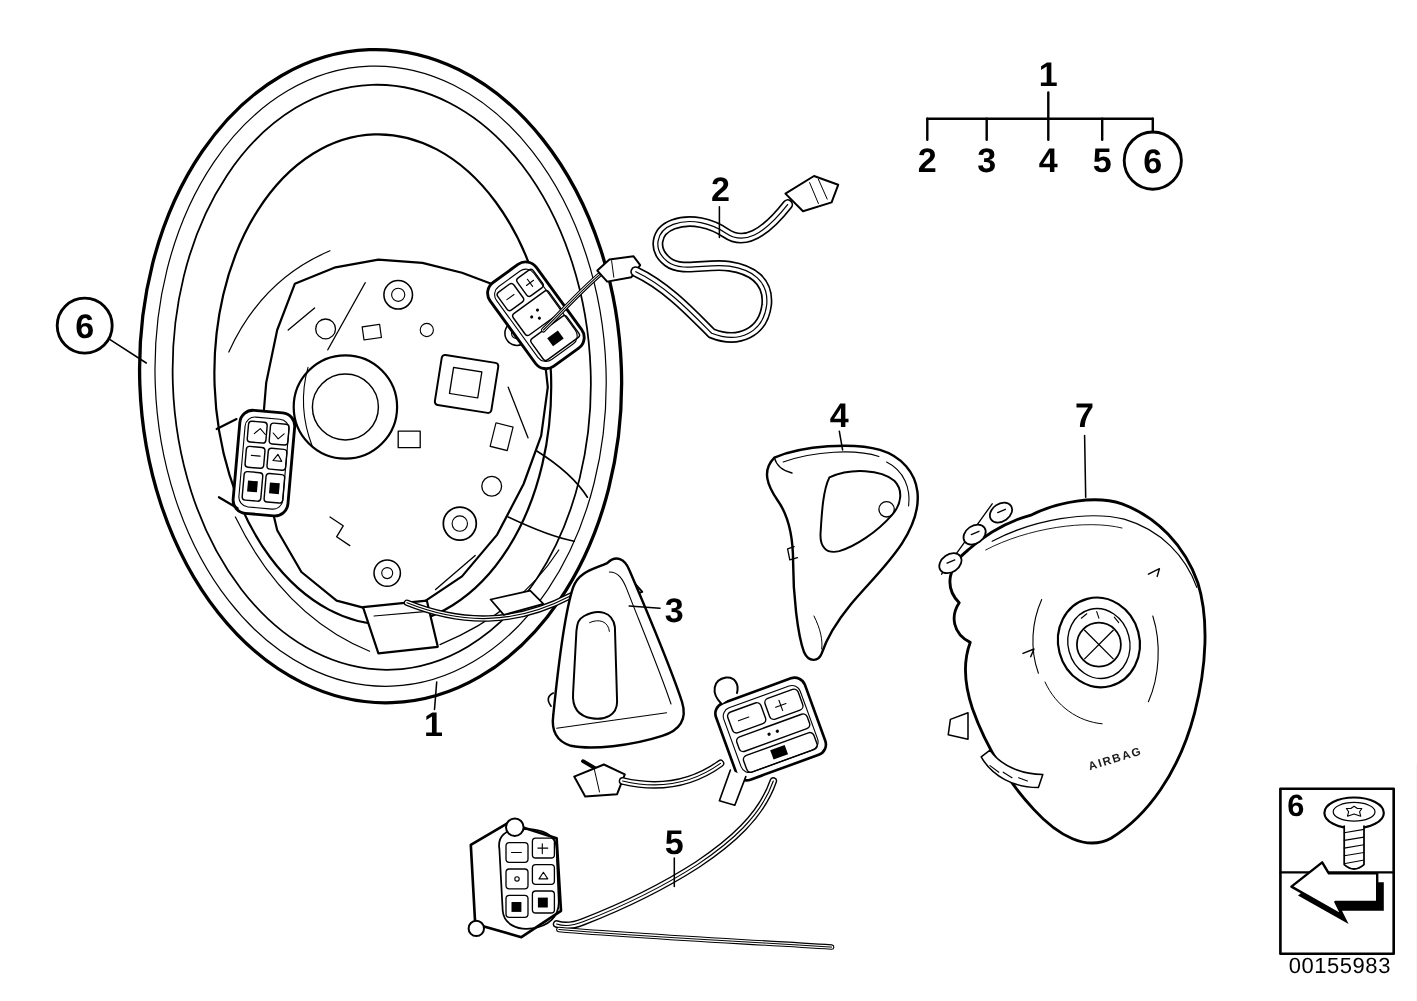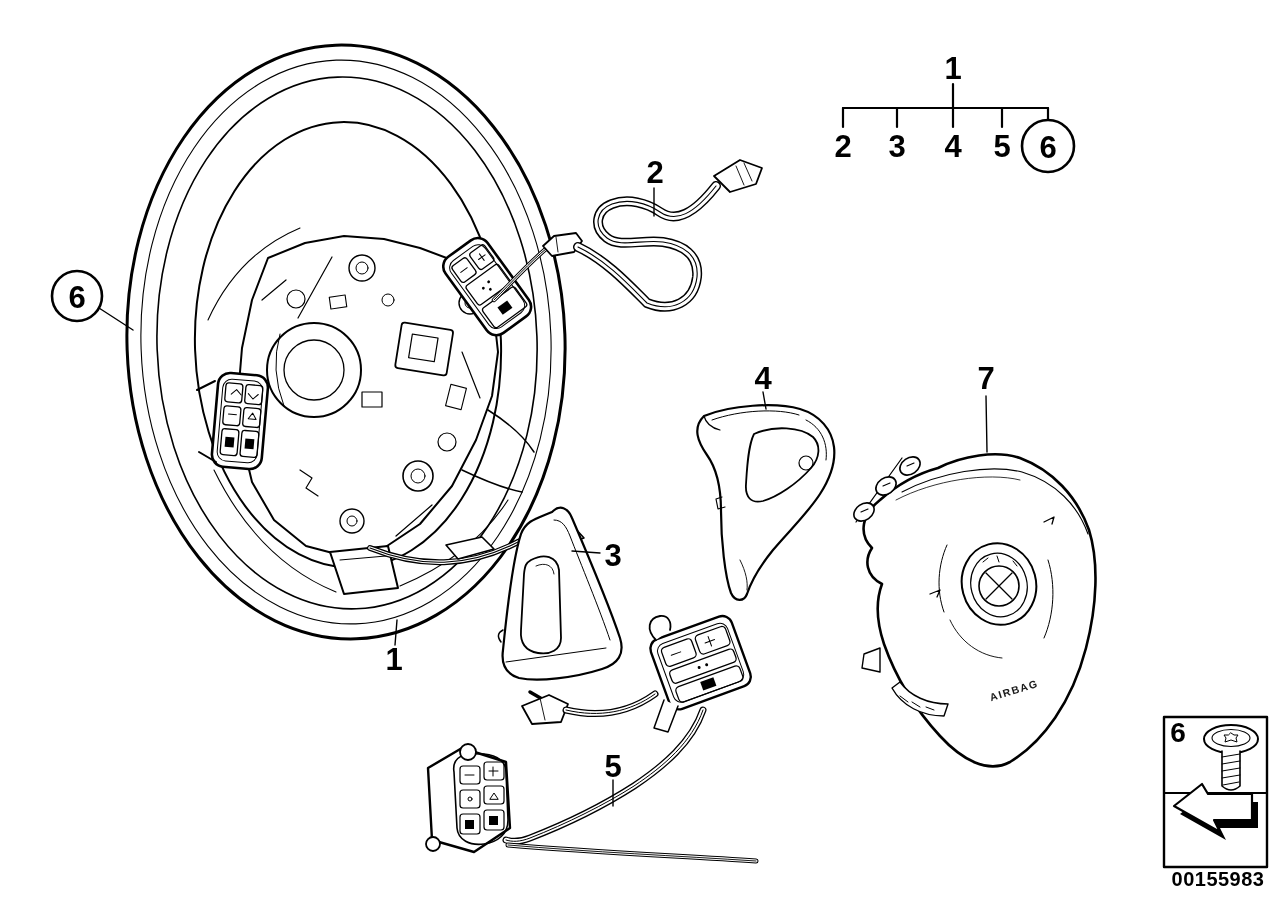--- a/index.html
+++ b/index.html
@@ -9,21 +9,21 @@
   }
   svg{position:absolute;left:0;top:0;}
   .num{
     position:absolute;transform:translate(-50%,-50%);
     font-size:31px;font-weight:bold;color:#000;line-height:1;
     user-select:none;
   }
   .num.small{font-size:28px;}
   .docnum{
     position:absolute;transform:translate(-50%,-50%);
-    font-size:20px;font-weight:700;color:#000;letter-spacing:.5px;
+    font-size:20px;font-weight:400;color:#000;letter-spacing:.5px;
   }
   .airbag{
     position:absolute;transform:translate(-50%,-50%) rotate(-17deg);
     font-size:10.5px;font-weight:600;color:#1a1a1a;letter-spacing:1.5px;
   }
 </style>
 </head>
 <body>
 
 <div class="stage">

